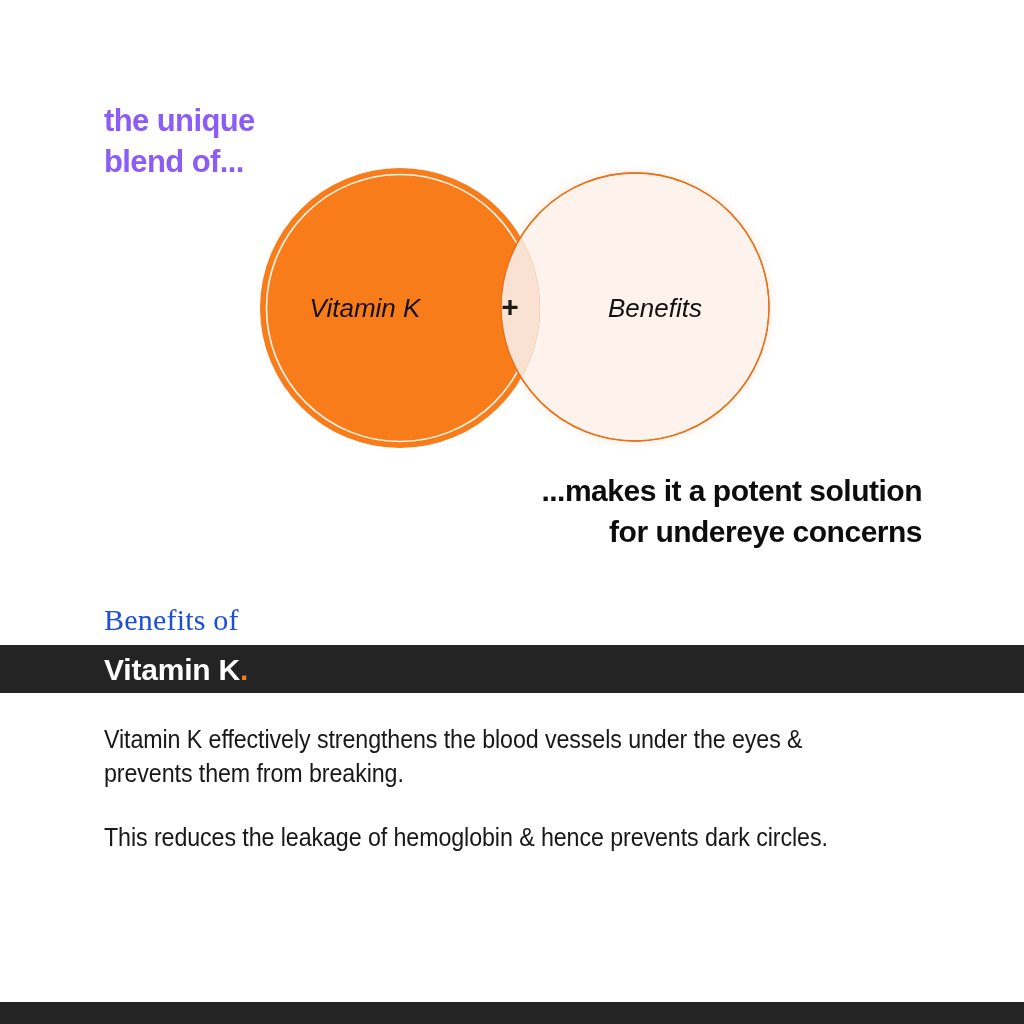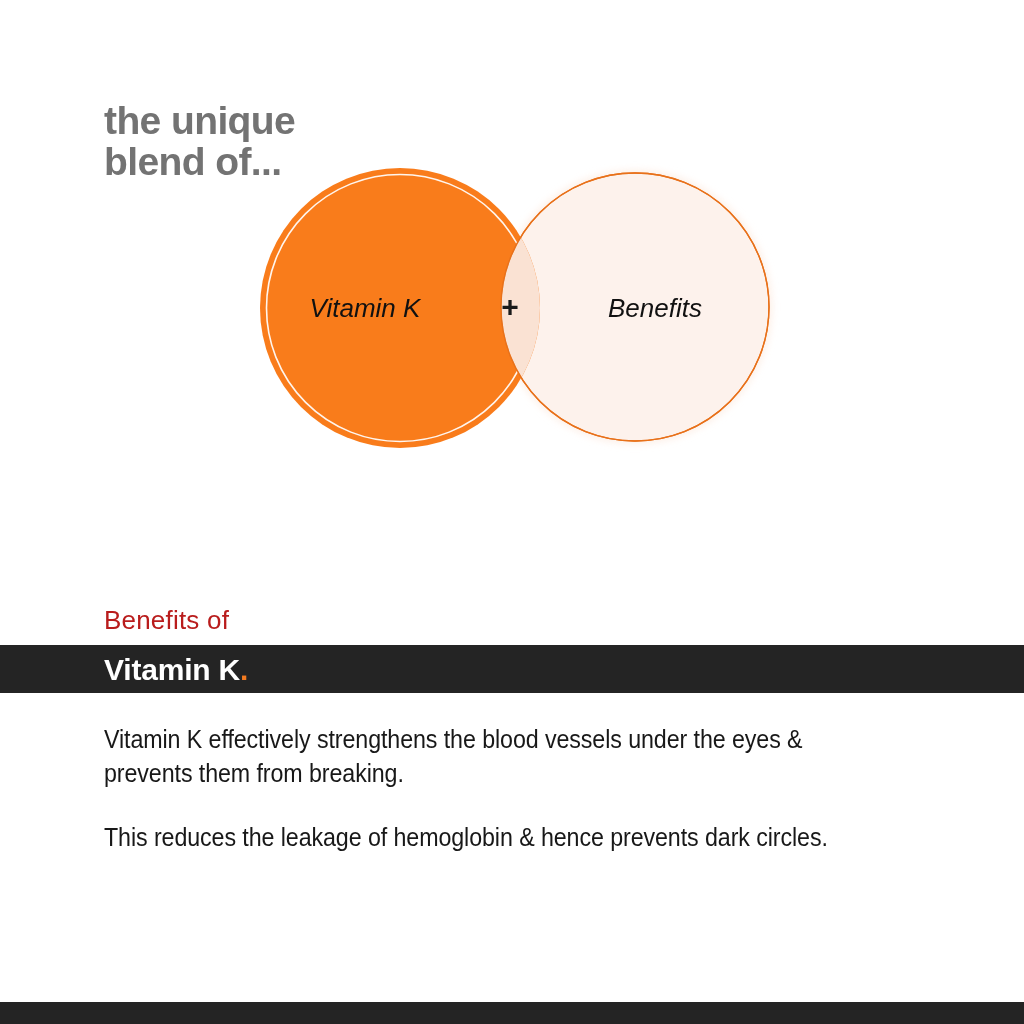--- a/index.html
+++ b/index.html
@@ -23,24 +23,24 @@
     width: 1024px;
     height: 580px;
   }
 
   #headline {
     position: absolute;
     left: 104px;
     top: 100px;
     font-family: "Liberation Sans", sans-serif;
     font-weight: 700;
-    font-size: 39px;
+    font-size: 31px;
     line-height: 41px;
     letter-spacing: -0.6px;
-    color: #737373;
+    color: #8b5cf6;
     white-space: pre-line;
   }
 
   
   #venn {
     position: absolute;
     left: 240px;
     top: 150px;
     width: 560px;
     height: 320px;
@@ -95,26 +95,26 @@
     letter-spacing: -0.5px;
     color: #0d0d0d;
     white-space: pre-line;
   }
 
   
   #benefits-heading {
     position: absolute;
     left: 104px;
     top: 601px;
-    font-family: Liberation Sans, sans-serif;
+    font-family: Liberation Serif, serif;
     font-weight: 300;
-    font-size: 26px;
+    font-size: 30px;
     line-height: 38px;
     letter-spacing: 0.2px;
-    color: #b91c1c;
+    color: #1d4ed8;
   }
 
   #benefits-bar {
     position: absolute;
     left: 0;
     top: 645px;
     width: 1024px;
     height: 48px;
     background: #242424;
     padding-left: 44px;
@@ -202,20 +202,22 @@
       <circle cx="395" cy="157" r="134" fill="none" stroke="#E8711A" stroke-width="1.3"></circle>
     </svg>
 
     <div class="circle-label" id="label-vitamink">Vitamin K</div>
 
     <div id="plus-sign">+</div>
 
     <div class="circle-label" id="label-retinal">Benefits</div>
   </div>
 
+  <div id="subline">...makes it a potent solution
+for undereye concerns</div>
 </section>
 
 <section id="benefits-section">
 
   <div id="benefits-heading">Benefits of</div>
 
   <div id="benefits-bar">
     <div id="benefits-bar-inner">
       <span>Vitamin K</span><span id="benefits-bar-dot">.</span>
     </div>

